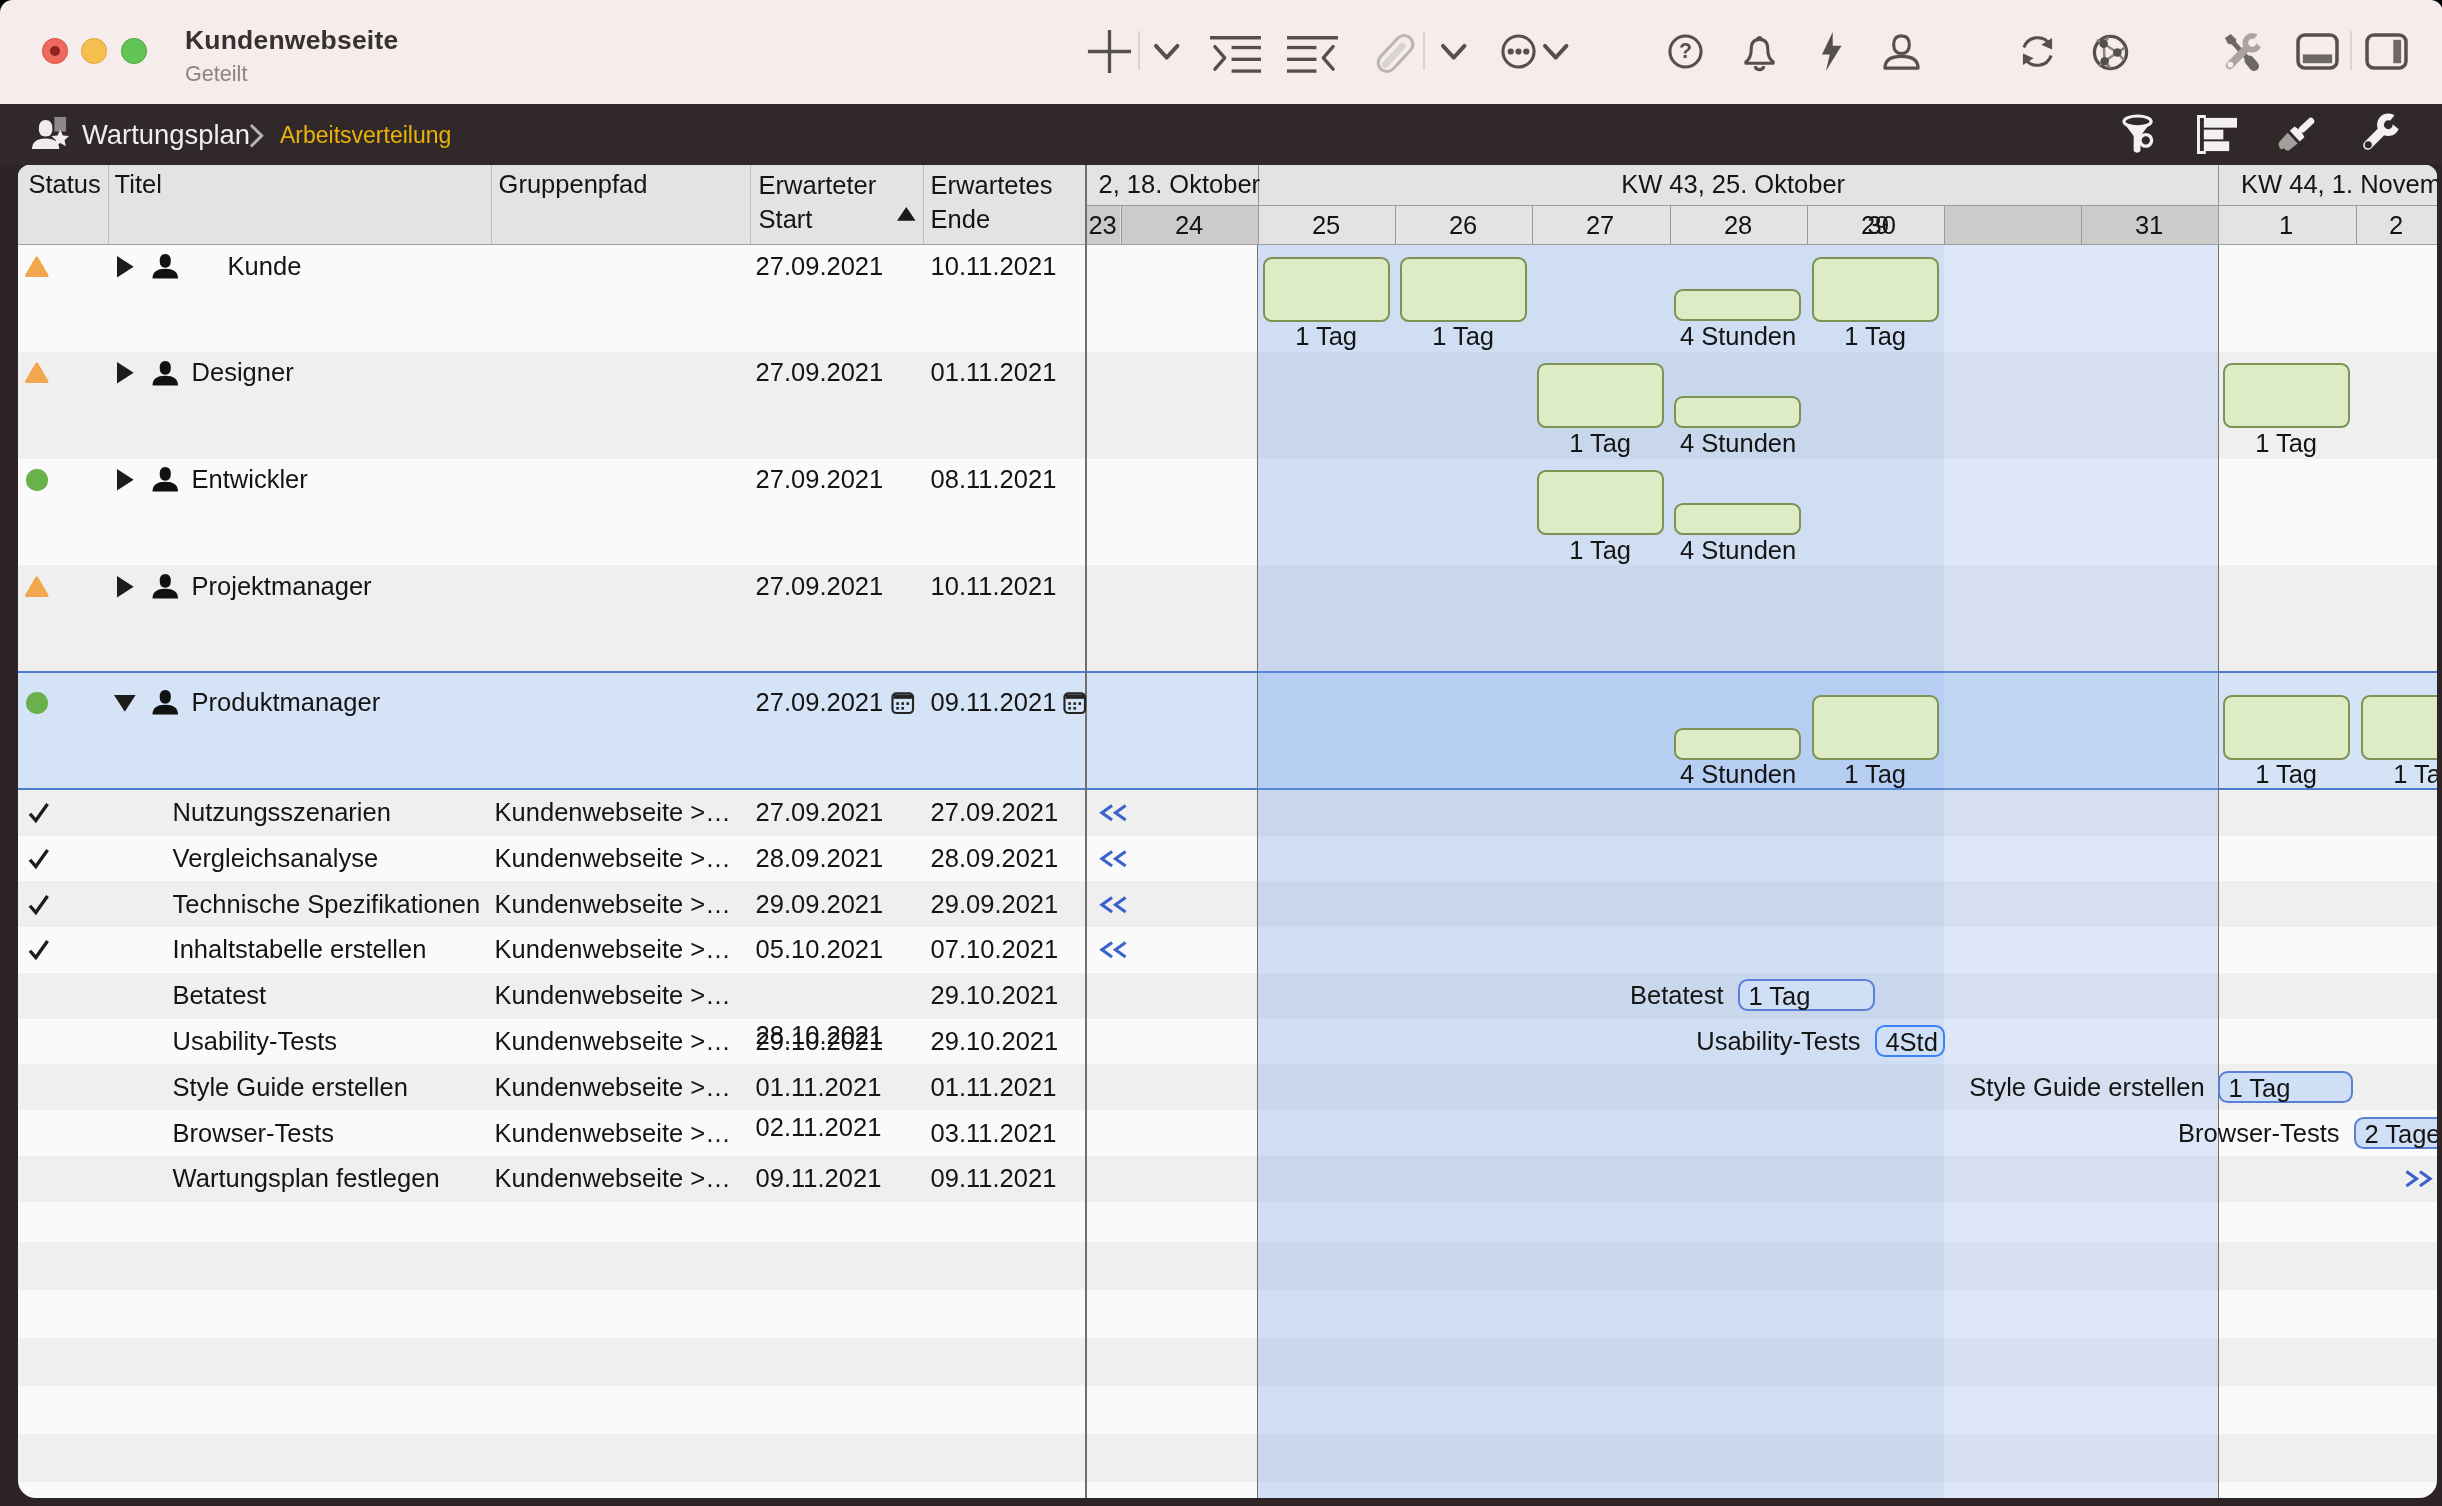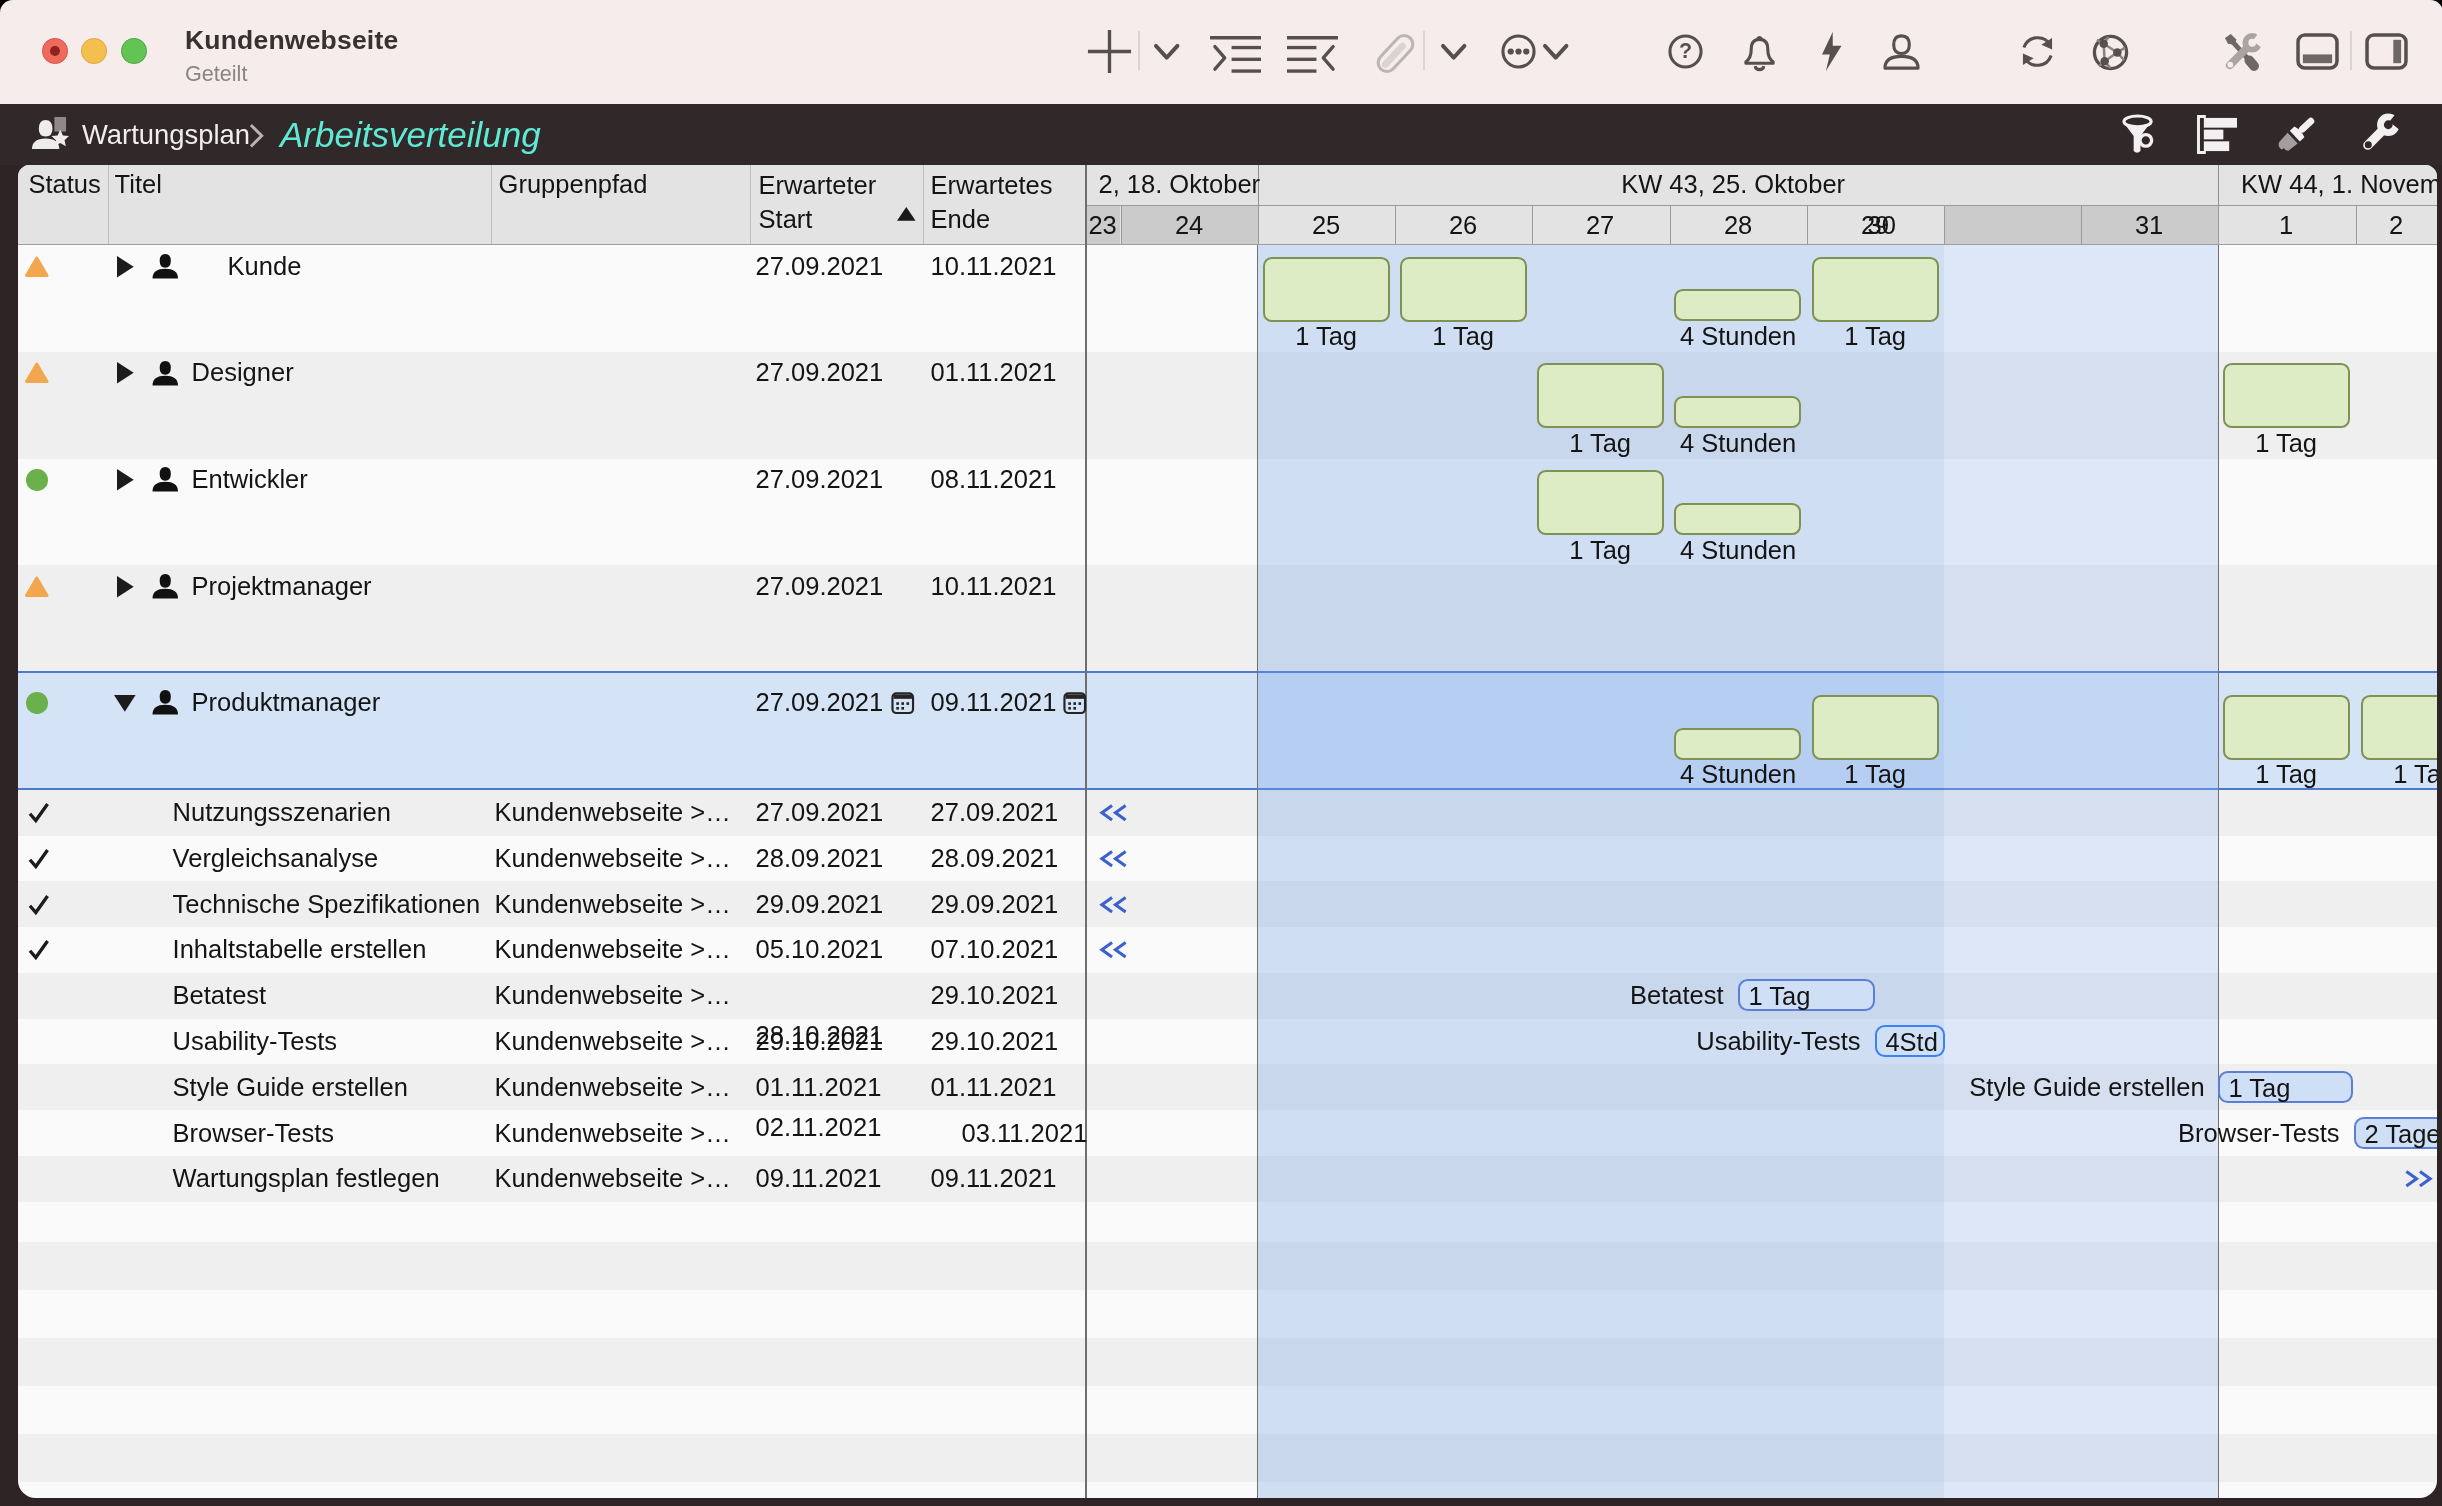--- a/index.html
+++ b/index.html
@@ -116,21 +116,21 @@
 <svg style="left:32px;top:116px;" width="37" height="37" viewBox="0 0 38 38">
 <rect x="23" y="1" width="12" height="15" fill="#8f8889"></rect>
 <path d="M14 4 Q21 4 21 13 Q21 21 14 21 Q7 21 7 13 Q7 4 14 4 Z" fill="#efecec"></path>
 <path d="M0 34 Q0 23 14 23 Q28 23 28 34 Z" fill="#efecec"></path>
 <path d="M29 14 L31.8 20 L38 20.6 L33.4 24.8 L34.8 31 L29 27.8 L23.2 31 L24.6 24.8 L20 20.6 L26.2 20 Z" fill="#efecec"></path>
   </svg>
 <div class="t" style="left:82px;top:120px;font-size:27.4px;line-height:30px;color:#f1eeee;">Wartungsplan</div>
 <svg style="left:247px;top:123px;" width="19.6" height="25.5" viewBox="0 0 20 26">
     <path d="M4 2 L15 13 L4 24" stroke="#b9b2b2" stroke-width="3" fill="none"></path>
   </svg>
-<div class="t" style="left:280px;top:120px;font-size:35px;line-height:30px;color:#5eead4;font-style:italic;">Arbeitsverteilung</div>
+<div class="t" style="left:280px;top:120px;font-size:23px;line-height:30px;color:#eab308;">Arbeitsverteilung</div>
 <svg style="left:2122px;top:115px;" width="35" height="41" viewBox="0 0 36 42">
 <ellipse cx="16" cy="6.5" rx="14" ry="5.5" fill="none" stroke="#f2f0f0" stroke-width="3.2"></ellipse>
 <path d="M2.5 9 L12 21.5 L12 37 Q15.5 40.5 19 37 L19 21.5 L28.5 9 Q16 14.5 2.5 9 Z" fill="#f2f0f0"></path>
 <circle cx="24.5" cy="26" r="6" fill="none" stroke="#f2f0f0" stroke-width="3.4"></circle>
   </svg>
 <svg style="left:2197px;top:115px;" width="41" height="39" viewBox="0 0 42 40">
 <path d="M9 1.5 H1.5 V38.5 H9" fill="none" stroke="#f2f0f0" stroke-width="3"></path>
 <rect x="7" y="3" width="34" height="10" fill="#f2f0f0"></rect>
 <rect x="7" y="15" width="20" height="10" fill="#f2f0f0"></rect>
 <rect x="7" y="27" width="26" height="10" fill="#f2f0f0"></rect>
@@ -331,21 +331,21 @@
 <div class="t" style="left:477px;top:862px;">Kundenwebseite &gt;…</div>
 <div class="t" style="left:738px;top:862px;">29.10.2021</div>
 <div class="t" style="left:913px;top:862px;">29.10.2021</div>
 <div class="t" style="left:155px;top:908px;">Style Guide erstellen</div>
 <div class="t" style="left:477px;top:908px;">Kundenwebseite &gt;…</div>
 <div class="t" style="left:738px;top:908px;">01.11.2021</div>
 <div class="t" style="left:913px;top:908px;">01.11.2021</div>
 <div class="t" style="left:155px;top:954px;">Browser-Tests</div>
 <div class="t" style="left:477px;top:954px;">Kundenwebseite &gt;…</div>
 <div class="t" style="left:738px;top:948px;">02.11.2021</div>
-<div class="t" style="left:944px;top:954px;">03.11.2021</div>
+<div class="t" style="left:913px;top:954px;">03.11.2021</div>
 <div class="t" style="left:155px;top:999px;">Wartungsplan festlegen</div>
 <div class="t" style="left:477px;top:999px;">Kundenwebseite &gt;…</div>
 <div class="t" style="left:738px;top:999px;">09.11.2021</div>
 <div class="t" style="left:913px;top:999px;">09.11.2021</div>
 <svg style="left:1081px;top:639px;" width="30" height="17.6" viewBox="0 0 31 18">
       <g stroke="#3c61cd" stroke-width="3.2" fill="none">
         <path d="M13.5 1.5 L3 9 L13.5 16.5"></path>
         <path d="M27.5 1.5 L17 9 L27.5 16.5"></path>
       </g>
     </svg>

